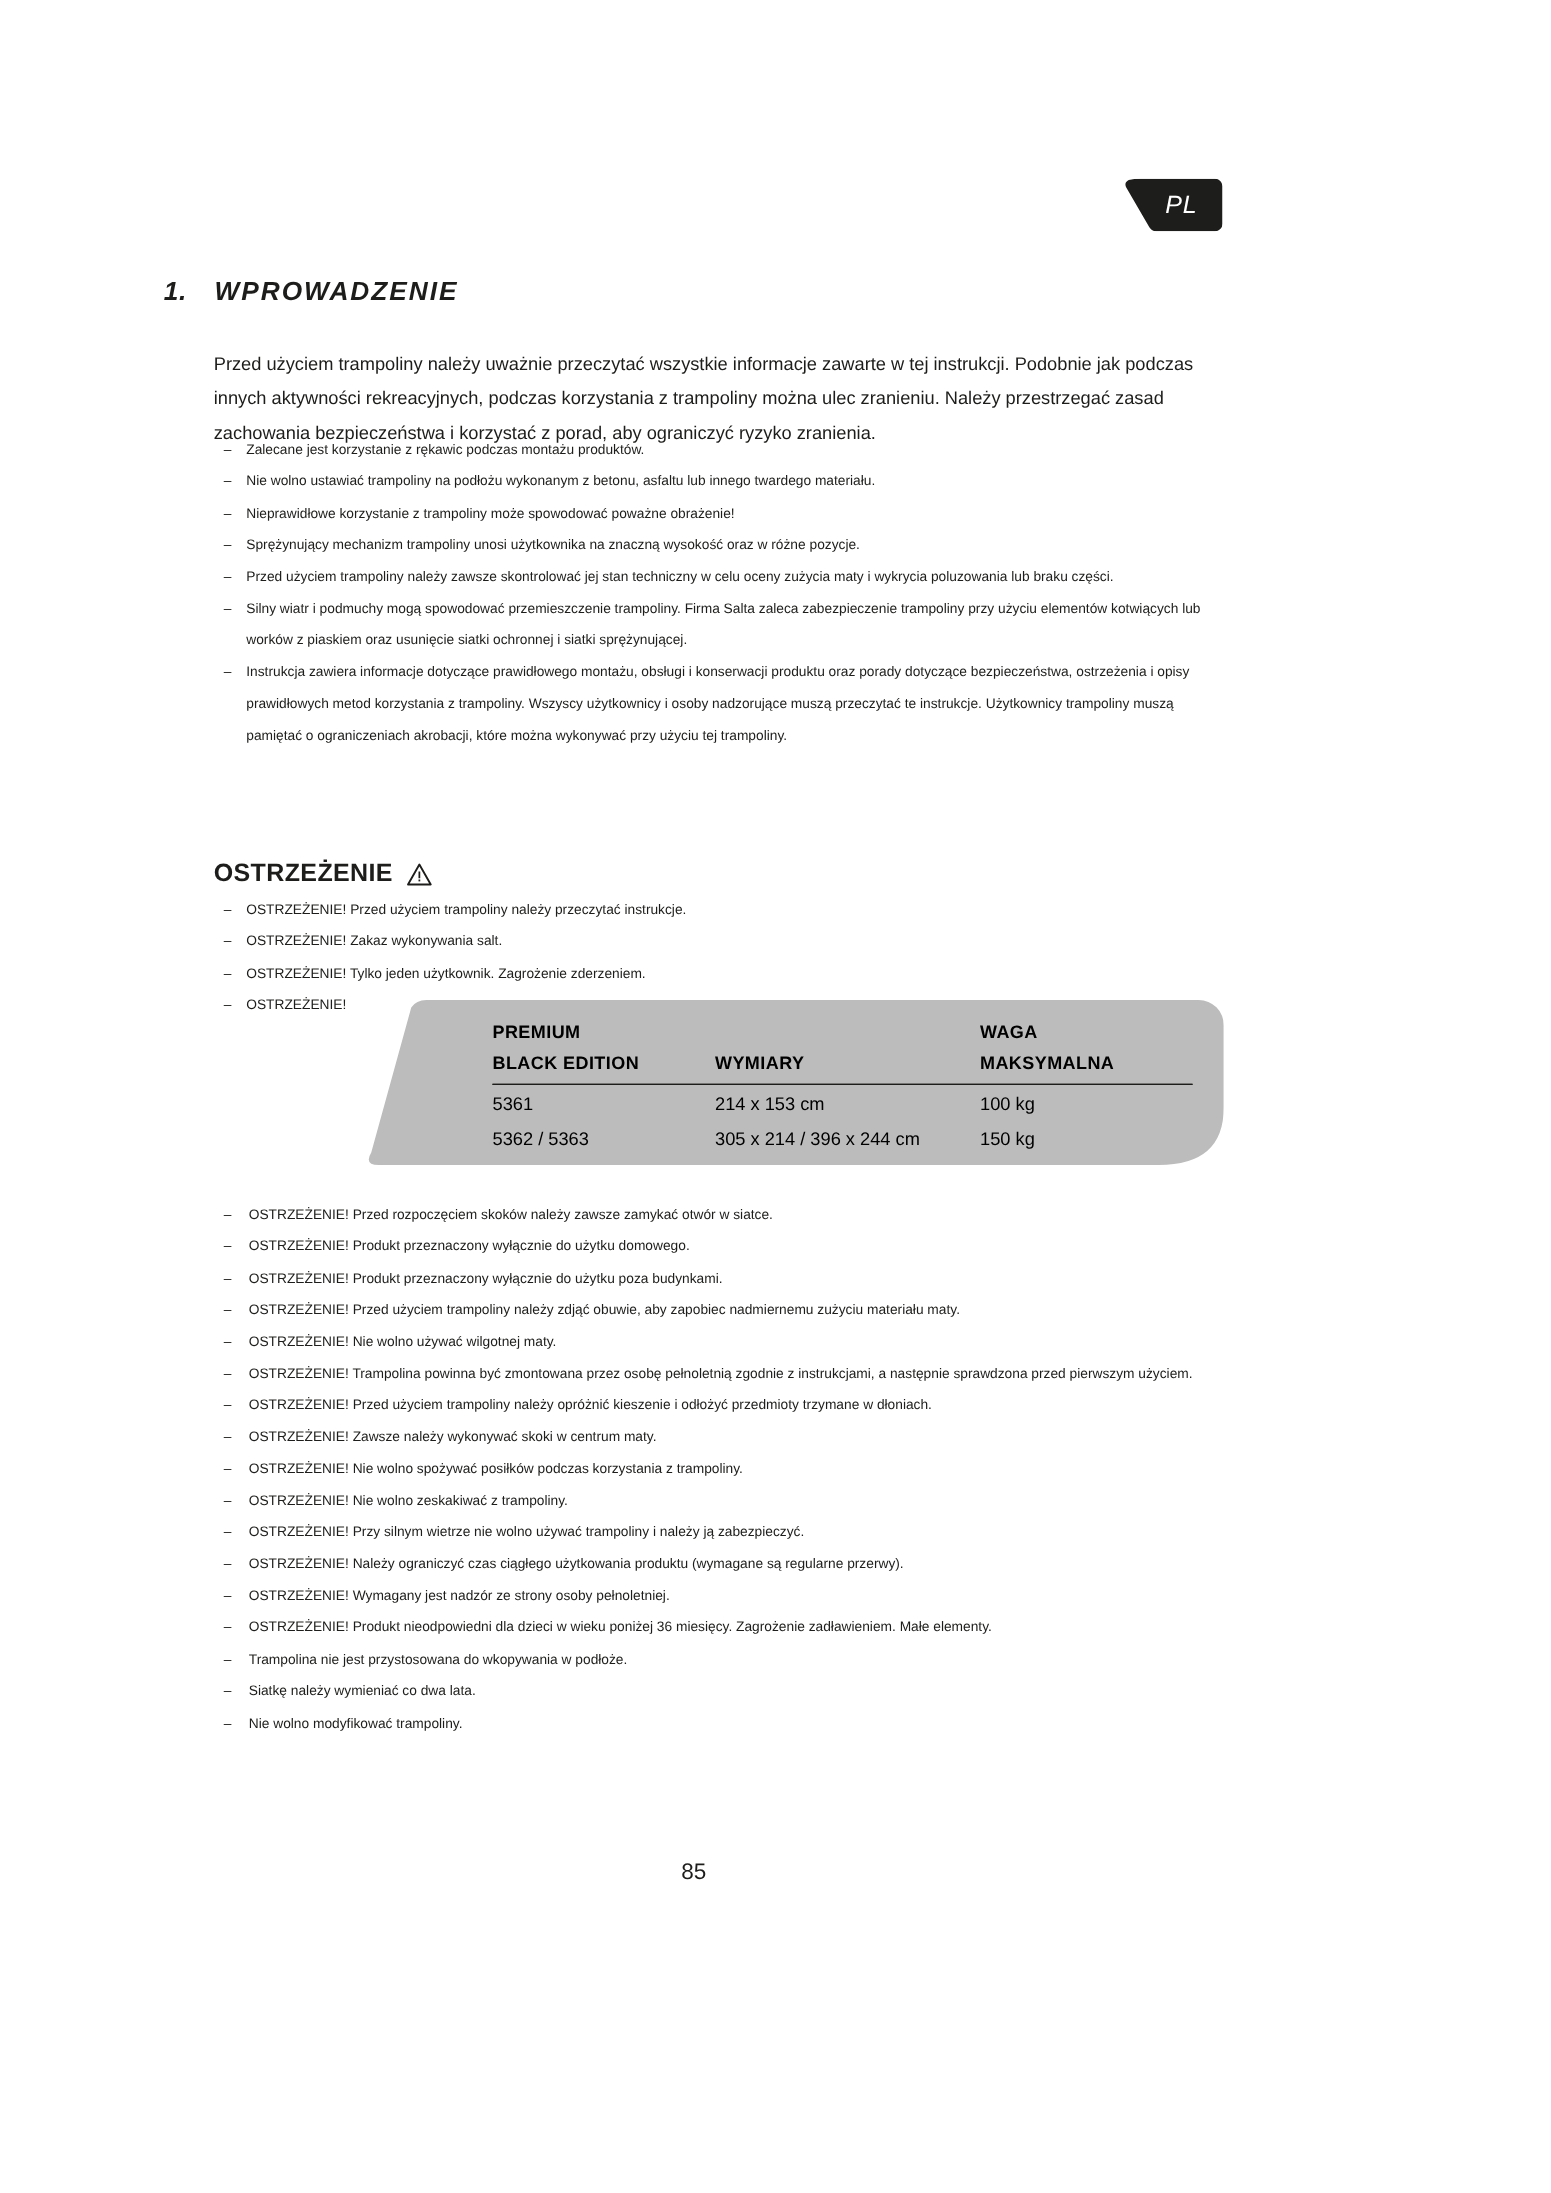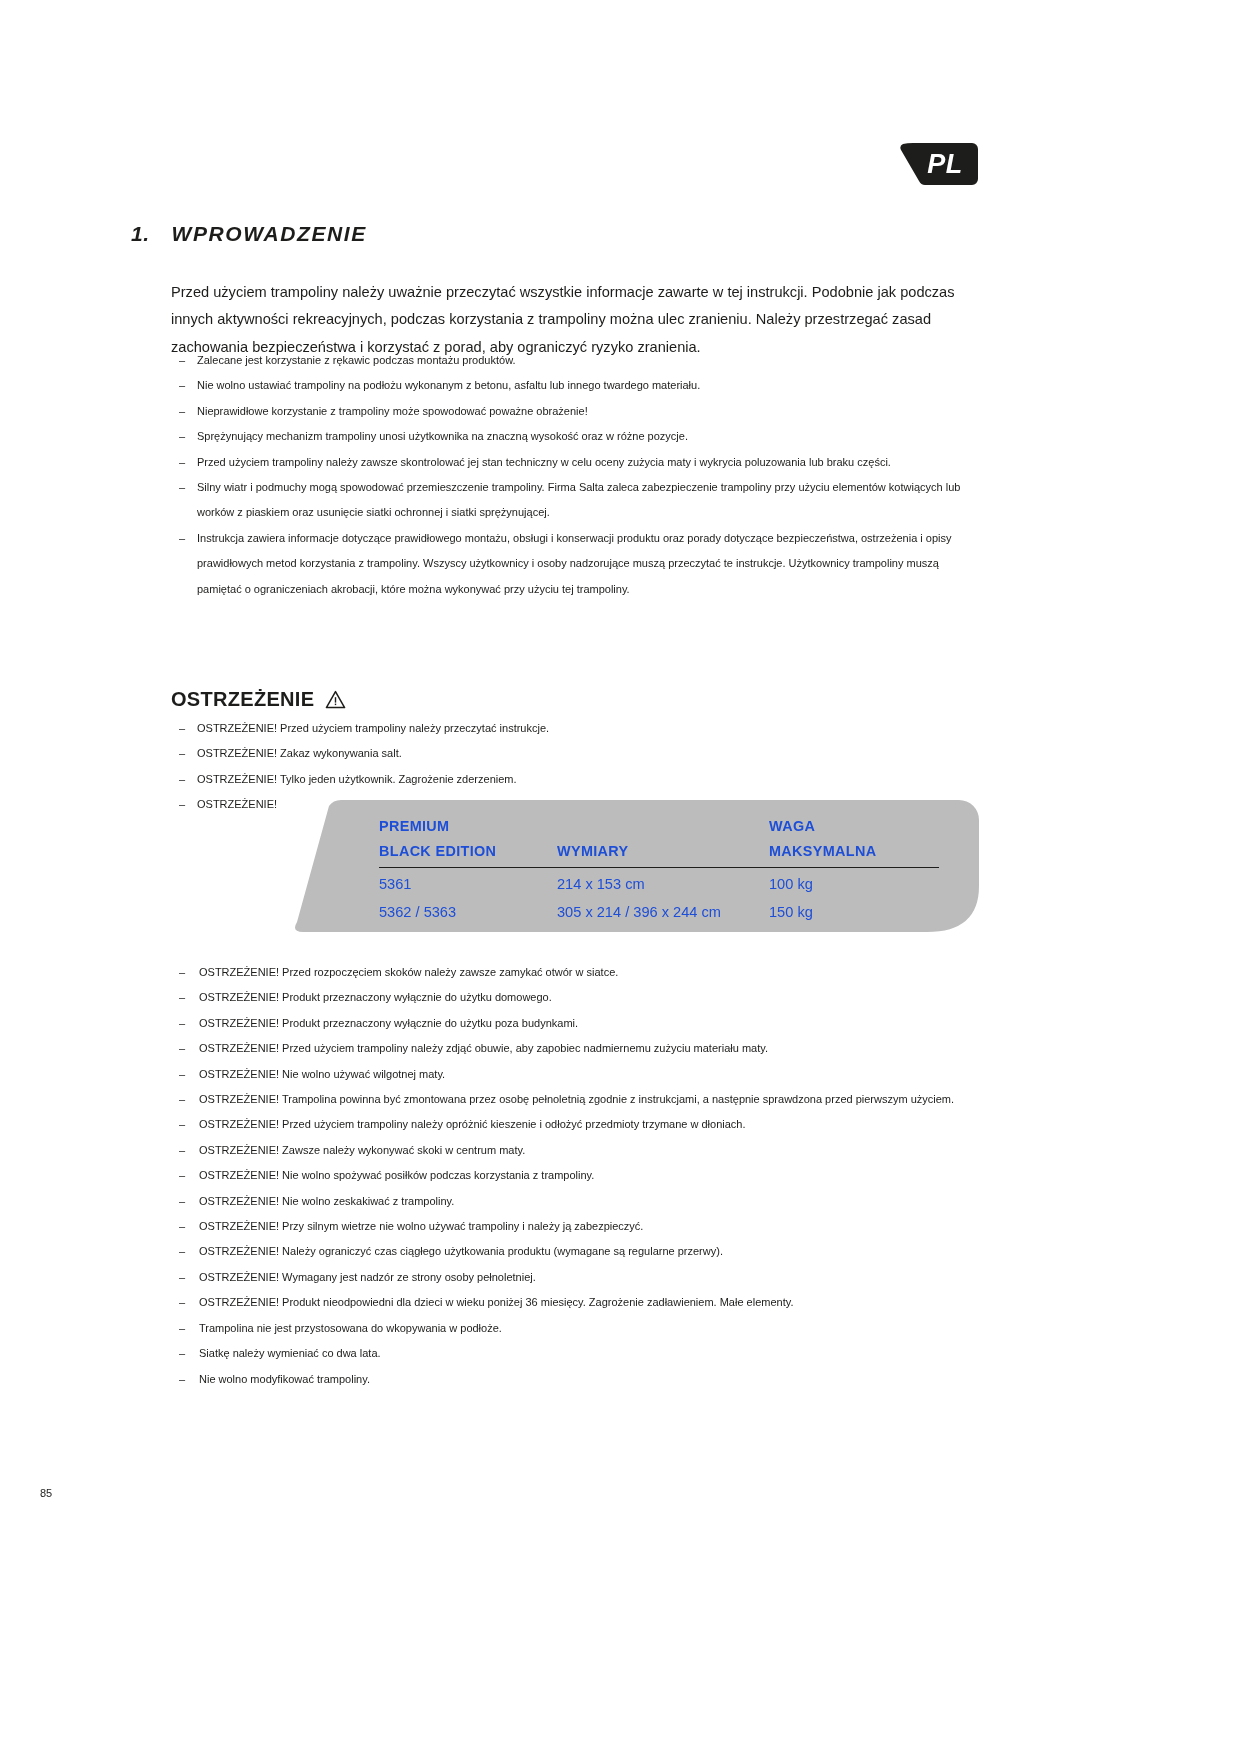--- a/index.html
+++ b/index.html
@@ -36,22 +36,22 @@
     top: 0;
     left: 0;
     width: 78px;
     height: 42px;
     display: flex;
     align-items: center;
     justify-content: center;
     padding-left: 12px;
     box-sizing: border-box;
     color: #ffffff;
-    font-size: 27px;
-    font-weight: 700;
+    font-size: 20px;
+    font-weight: 400;
     font-style: italic;
     letter-spacing: 0.5px;
   }
 
   
   .section-head {
     position: absolute;
     top: 222px;
     left: 131px;
     width: 860px;
@@ -134,25 +134,25 @@
     height: 132px;
   }
   .spec-shape {
     position: absolute;
     inset: 0;
     display: block;
   }
   .spec-table {
     position: absolute;
     top: 14px;
-    left: 88px;
+    left: 103px;
     width: 560px;
     border-collapse: collapse;
     font-size: 14.6px;
-    color: #1d4ed8;
+    color: #000000;
   }
   .spec-table th {
     text-align: left;
     font-weight: 700;
     font-size: 14.4px;
     letter-spacing: 0.35px;
     vertical-align: bottom;
     padding: 0 0 3px 0;
     line-height: 25px;
     border-bottom: 1.6px solid #1d1d1b;
@@ -166,24 +166,23 @@
   .spec-table .col-model { width: 178px; }
   .spec-table .col-dims  { width: 212px; }
   .spec-table .col-wt    { width: 170px; margin-left: 10px; }
 
   
   .page-num {
     position: absolute;
     top: 1487px;
     left: 0;
     width: 1110px;
-    text-align: left;
-    font-size: 11px;
+    text-align: center;
+    font-size: 18px;
     color: #1d1d1b;
-    margin-left: 40px;
   }
 </style>
 </head>
 <body>
 
 <div class="page">
 
   <div class="lang-badge">
     <svg width="78" height="42" viewBox="0 0 78 42">
       <path d="M13 0 H72 A6 6 0 0 1 78 6 V36 A6 6 0 0 1 72 42 H25 Q21 42 19 38 L1 7 Q-1 3 3 1 Q7 0 13 0 Z" fill="#1d1d1b"></path>

